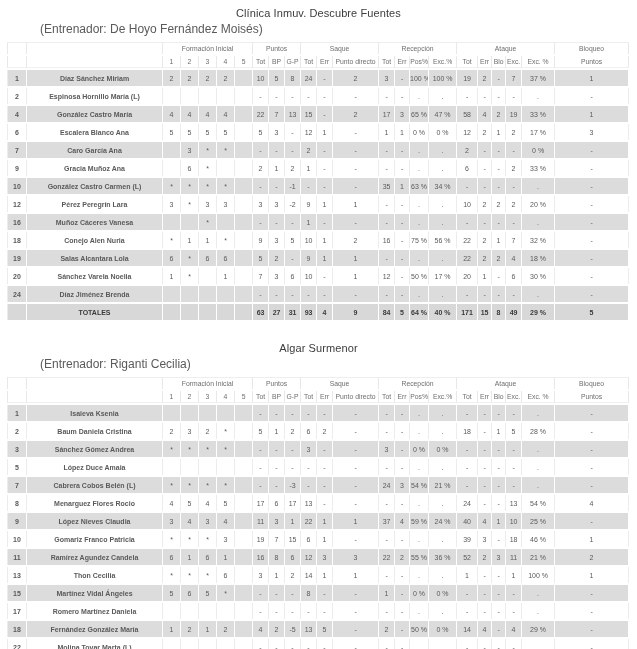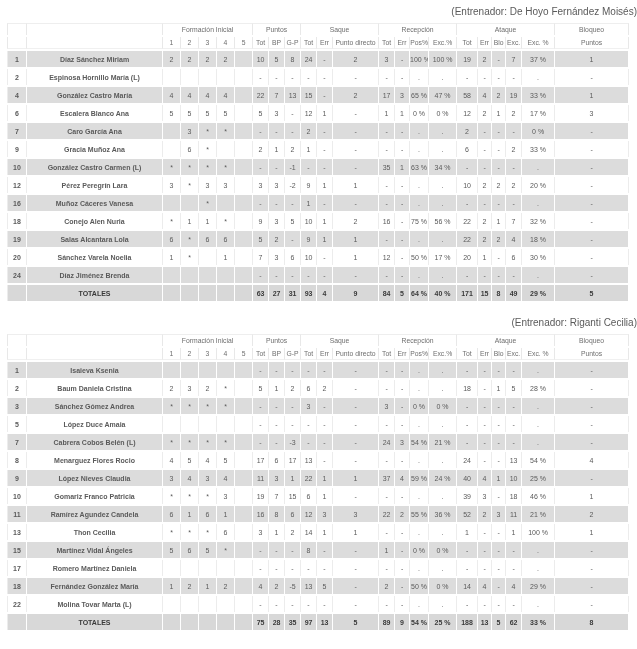--- a/index.html
+++ b/index.html
@@ -11,22 +11,22 @@
   .match-report { padding-top: 3px; }
   .team-block { margin-bottom: 14px; }
   .team-title {
     text-align: center;
     font-size: 11px;
     color: #3c3c3c;
     letter-spacing: .1px;
     padding-top: 4px;
   }
   .team-subtitle {
-    text-align: right;
-    font-size: 10px;
+    text-align: left;
+    font-size: 12px;
     color: #5a5a5a;
     margin-top: 3px;
     margin-bottom: 4px;
     padding-left: 40px;
   }
   table.stats {
     width: 622px;
     margin-left: 7px;
     table-layout: fixed;
     border-collapse: separate;
@@ -69,20 +69,21 @@
     color: #3a3a3a;
     border-right-color: #ffffff;
   }
 </style>
 </head>
 <body>
 
 <div class="match-report">
 
   <div class="team-block">
+    <div class="team-title">Clínica Inmuv. Descubre Fuentes</div>
     <div class="team-subtitle">(Entrenador: De Hoyo Fernández Moisés)</div>
     <table class="stats">
       <colgroup>
         <col style="width:20px">
           <col style="width:136px">
         <col style="width:18px">
           <col style="width:18px">
           <col style="width:18px">
           <col style="width:18px">
           <col style="width:18px">
@@ -489,20 +490,21 @@
             <td>8</td>
             <td>49</td>
             <td>29 %</td>
             <td>5</td>
           </tr>
         </tbody>
       </table>
   </div>
 
   <div class="team-block">
+    <div class="team-title" style="margin-top:16px;">Algar Surmenor</div>
     <div class="team-subtitle">(Entrenador: Riganti Cecilia)</div>
     <table class="stats">
       <colgroup>
         <col style="width:20px">
           <col style="width:136px">
         <col style="width:18px">
           <col style="width:18px">
           <col style="width:18px">
           <col style="width:18px">
           <col style="width:18px">

